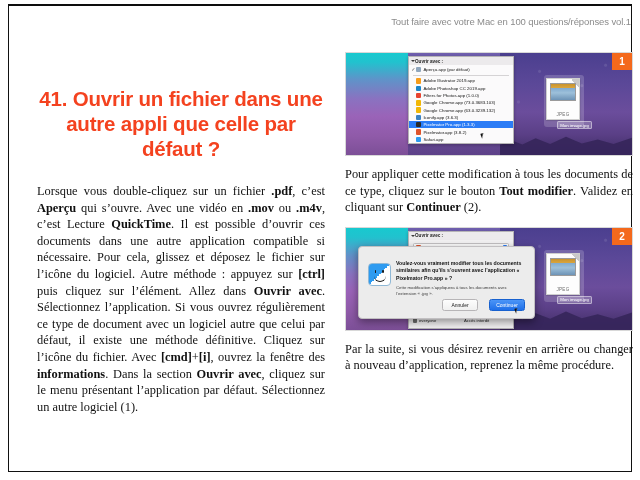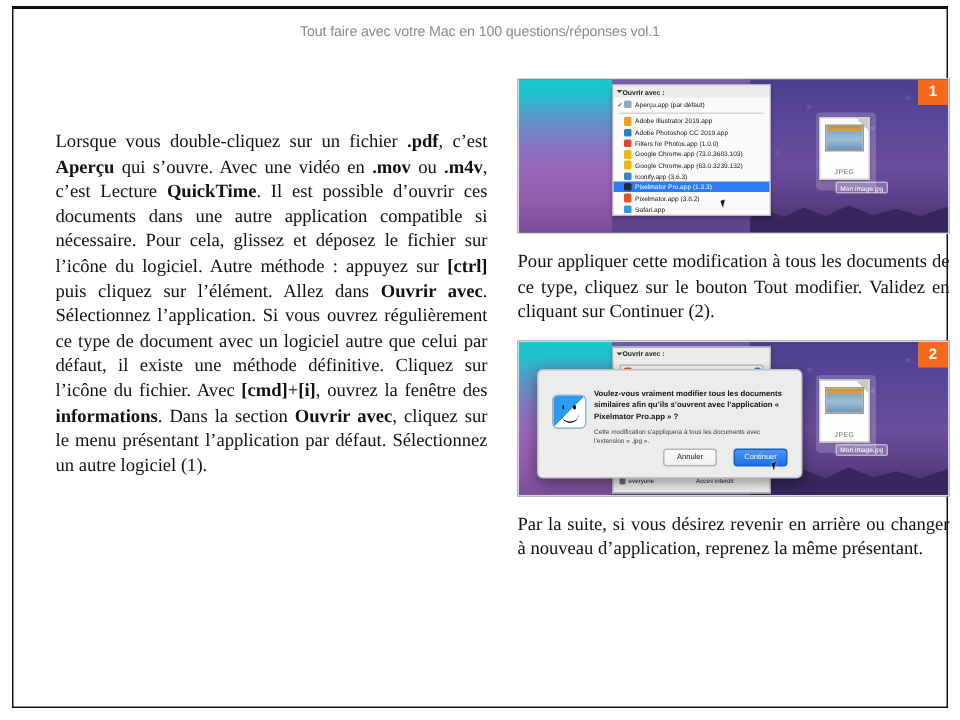--- a/index.html
+++ b/index.html
@@ -27,21 +27,21 @@
     box-sizing: border-box;
     background: #ffffff;
   }
 
   
   #running-head {
     position: absolute;
     left: 0;
     top: 10px;
     width: 100%;
-    text-align: center;
+    text-align: right;
     font-family: "Liberation Sans", sans-serif;
     font-size: 9.5px;
     letter-spacing: -0.1px;
     color: #8b8b8b;
     white-space: nowrap;
   }
 
   
   #left-col {
     position: absolute;
@@ -88,21 +88,21 @@
     background: #2a1b4e;
   }
   .right-para {
     font-family: "Liberation Serif", serif;
     font-size: 12.4px;
     line-height: 16.6px;
     color: #111111;
     text-align: justify;
     margin: 10px 0 0 0;
   }
-  .right-para b { font-weight: normal; margin-top: 12px; }
+  .right-para b { font-weight: bold; margin-top: 12px; }
 
   
   .desk-left {
     position: absolute;
     left: 0; top: 0;
     width: 62px; height: 100%;
     background: linear-gradient(180deg,
       #18c9cf 0%, #21c2ce 9%, #5f93c9 26%,
       #8a72c0 45%, #9a63b8 62%, #8f5aa8 82%, #7c4f97 100%);
   }
@@ -380,20 +380,21 @@
   }
 </style>
 </head>
 <body>
 
 <div id="page-frame">
 
   <div id="running-head">Tout faire avec votre Mac en 100 questions/réponses vol.1</div>
 
   <div id="left-col">
+    <h1 id="article-title">41. Ouvrir un fichier dans une autre appli que celle par défaut ?</h1>
     <p class="body-text">Lorsque vous double-cliquez sur un fichier <b>.pdf</b>, c’est <b>Aperçu</b> qui s’ouvre. Avec une vidéo en <b>.mov</b> ou <b>.m4v</b>, c’est Lecture <b>QuickTime</b>. Il est possible d’ouvrir ces documents dans une autre application compatible si nécessaire. Pour cela, glissez et déposez le fichier sur l’icône du logiciel. Autre méthode&nbsp;: appuyez sur <b>[ctrl]</b> puis cliquez sur l’élément. Allez dans <b>Ouvrir avec</b>. Sélectionnez l’application. Si vous ouvrez régulièrement ce type de document avec un logiciel autre que celui par défaut, il existe une méthode définitive. Cliquez sur l’icône du fichier. Avec <b>[cmd]</b>+<b>[i]</b>, ouvrez la fenêtre des <b>informations</b>. Dans la section <b>Ouvrir avec</b>, cliquez sur le menu présentant l’application par défaut. Sélectionnez un autre logiciel (1).</p>
   </div>
 
   <div id="right-col">
 
     <div class="shot">
       <div class="desk-left"></div>
       <div class="desk-mid"></div>
       <div class="desk-right">
         <div class="mountain"></div>
@@ -523,15 +524,15 @@
       <div class="file-doc" style="right:52px; top:25px; width:32px; height:40px;">
         <span class="fold"></span>
         <span class="file-thumb"></span>
         <span class="file-kind">JPEG</span>
       </div>
       <div class="file-label" style="right:40px; top:68px;">Mon image.jpg</div>
 
       <div class="badge">2</div>
     </div>
 
-    <p class="right-para">Par la suite, si vous désirez revenir en arrière ou changer à nouveau d’application, reprenez la même présentant.</p>
+    <p class="right-para">Par la suite, si vous désirez revenir en arrière ou changer à nouveau d’application, reprenez la même procédure.</p>
   </div>
 </div>
 
 </body></html>

